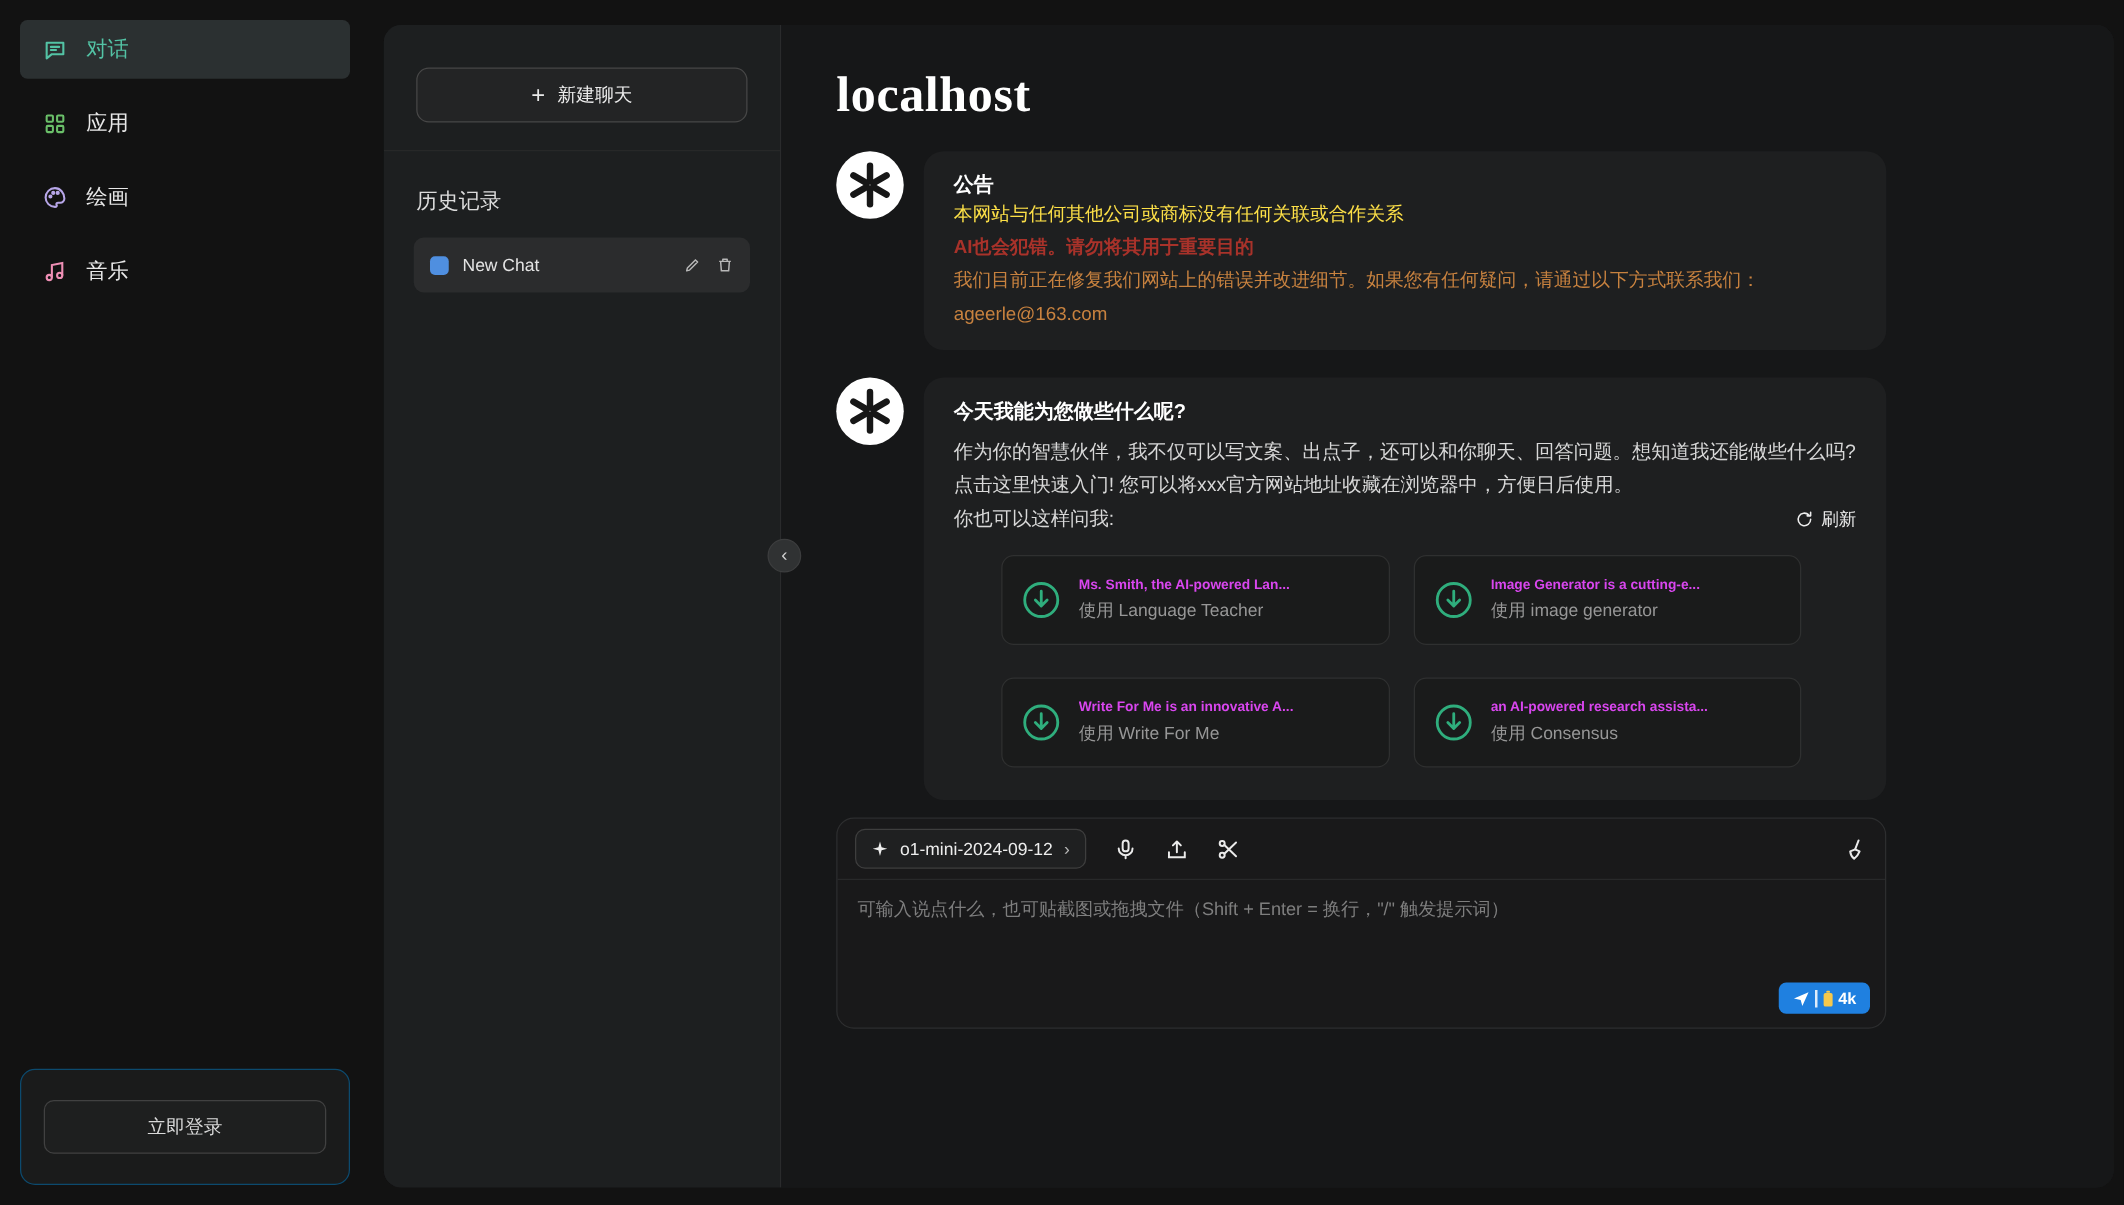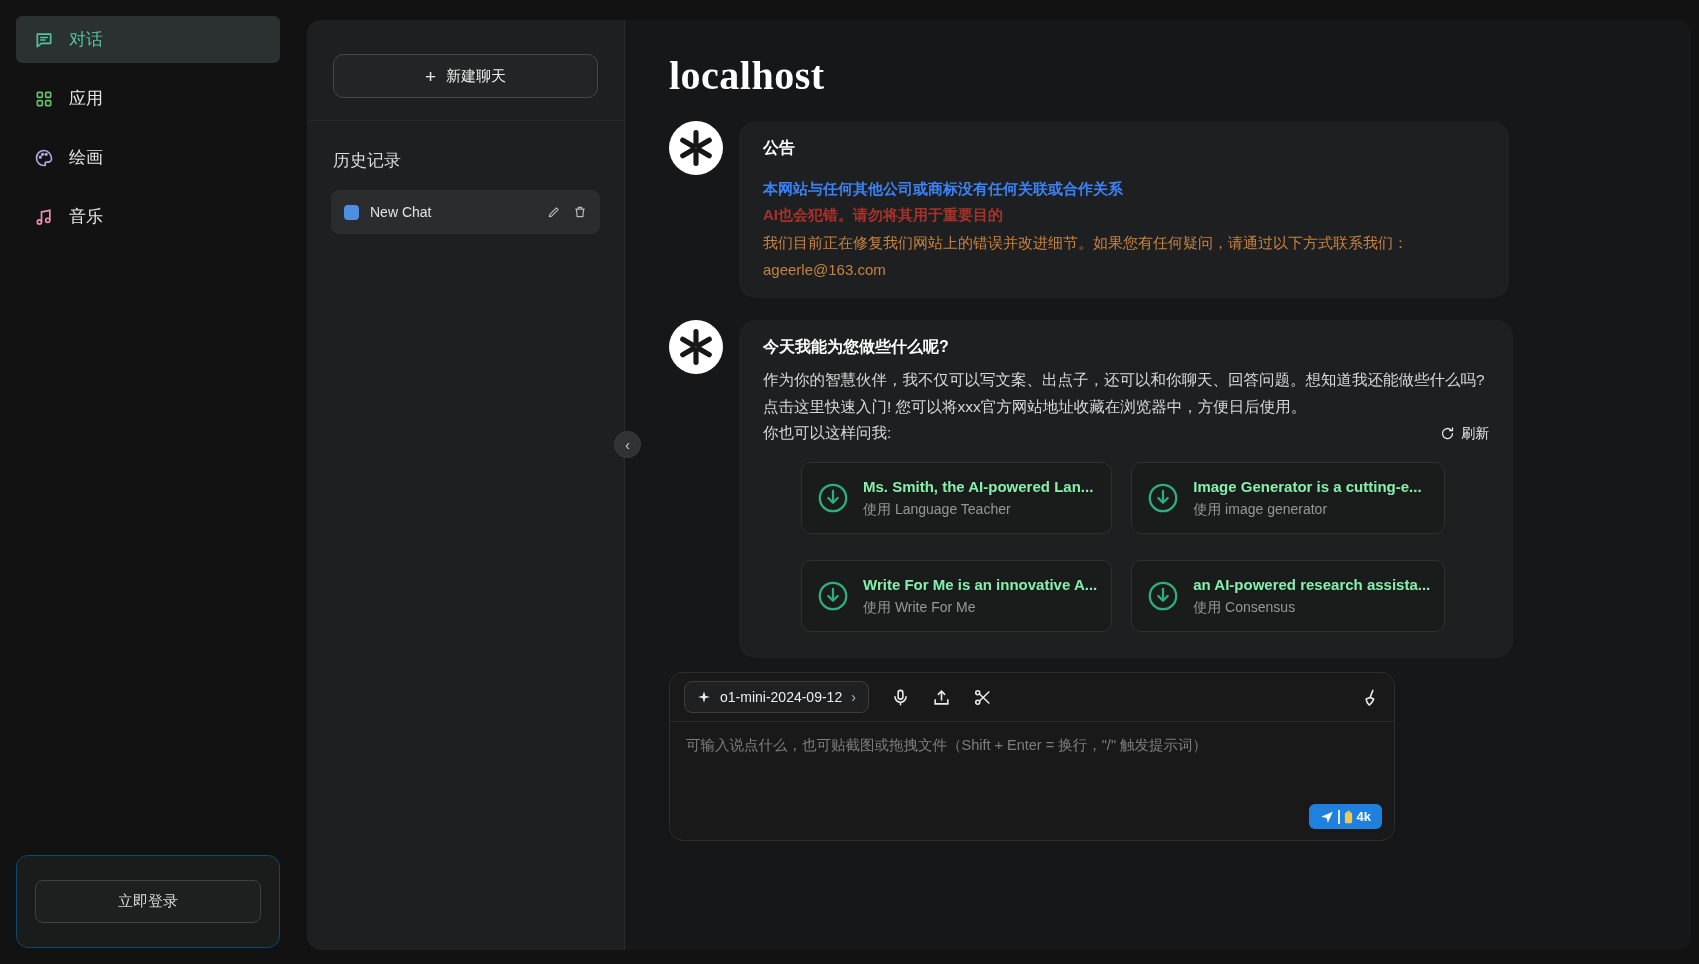--- a/index.html
+++ b/index.html
@@ -52,41 +52,41 @@
   .chat { flex:1; background:#161718; padding-left:44px; }
   .chat-inner { width:840px; }
   .page-title { margin-top:32px; text-align:left; color:#ffffff; font-size:40px; font-weight:700;
                 font-family:"Liberation Serif","DejaVu Serif",serif; letter-spacing:.5px; }
 
   .msg { display:flex; gap:16px; margin-top:22px; align-items:flex-start; }
   .avatar { width:54px; height:54px; border-radius:50%; background:#ffffff; display:flex;
             align-items:center; justify-content:center; flex:none; }
   .bubble { flex:1; background:#1e1f20; border-radius:16px; padding:17px 24px 20px; }
 
-  .ann-title { color:#ffffff; font-weight:700; font-size:16px; margin-bottom:21px; }
-  .ann-line1 { color:#3b82f6; font-weight:700; font-size:15px; margin-bottom:7px; }
+  .ann-title { color:#ffffff; font-weight:700; font-size:16px; margin-bottom:3px; }
+  .ann-line1 { color:#fde047; font-weight:400; font-size:15px; margin-bottom:7px; }
   .ann-line2 { color:#a8322a; font-weight:700; font-size:15px; margin-bottom:7px; }
   .ann-line3 { color:#c8823f; font-size:15px; margin-bottom:6px; line-height:1.5; }
   .ann-email { color:#c8823f; font-size:15px; }
 
   .wel-title { color:#ffffff; font-weight:700; font-size:16px; margin-bottom:8px; }
   .wel-body  { color:#d8d8d8; font-size:15.5px; line-height:1.8; }
   .ask-row { display:flex; justify-content:space-between; align-items:center; margin-top:2px; }
   .ask-hint { color:#d8d8d8; font-size:15.5px; }
   .refresh-btn { display:flex; align-items:center; gap:6px; color:#ededed; font-size:14px; }
 
   .sugg-grid { display:grid; grid-template-columns:1fr 1fr; gap:26px 19px; margin:18px 44px 6px 38px; }
   .sugg { background:#1a1b1b; border:1px solid #2f3030; border-radius:10px; padding:11px 14px;
           display:flex; align-items:center; gap:13px; min-height:72px; }
   .sugg-text { overflow:hidden; }
-  .sugg-title { color:#86efac; font-size:15px; font-weight:600; white-space:nowrap; overflow:hidden; }
+  .sugg-title { color:#d946ef; font-size:11px; font-weight:600; white-space:nowrap; overflow:hidden; }
   .sugg-sub { color:#979797; font-size:14px; margin-top:6px; white-space:nowrap; }
 
   
-  .composer { margin-top:14px; width:726px; border:1px solid #2d2e2f; background:#19191a; border-radius:14px; }
+  .composer { margin-top:14px; width:840px; border:1px solid #2d2e2f; background:#19191a; border-radius:14px; }
   .composer-toolbar { display:flex; align-items:center; gap:22px; padding:8px 14px; border-bottom:1px solid #28292a; }
   .model-chip { display:flex; align-items:center; gap:9px; border:1px solid #3e3e3e; background:#1f2021;
                 border-radius:8px; padding:7px 12px; color:#ededed; font-size:14px; }
   .chev { color:#b9b9b9; font-size:14px; }
   .tool-btn { display:flex; color:#eaeaea; }
   .spacer { flex:1; }
   .composer-body { position:relative; height:118px; }
   .composer-input { width:100%; height:100%; background:transparent; border:none; outline:none; resize:none;
                     color:#dddddd; font-size:14.5px; padding:14px 16px; font-family:inherit; }
   .composer-input::placeholder { color:#7e7e7e; }

